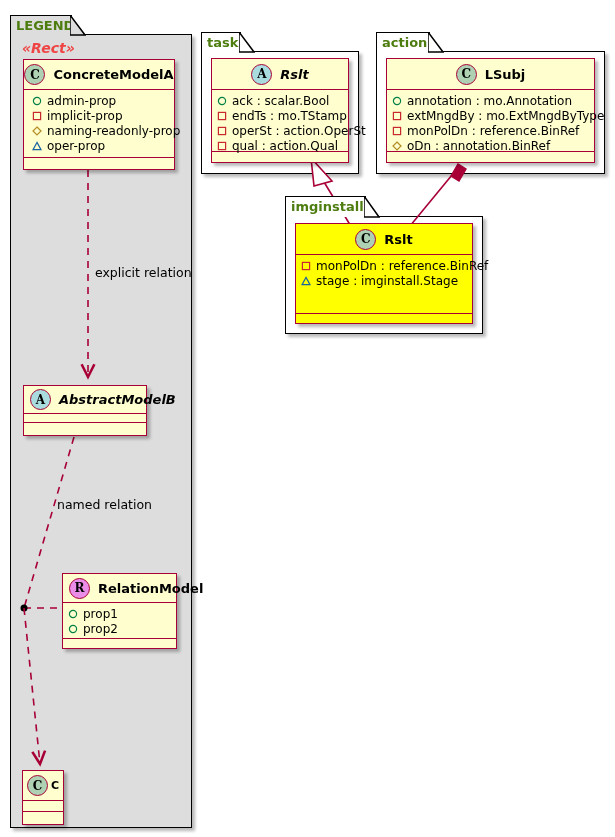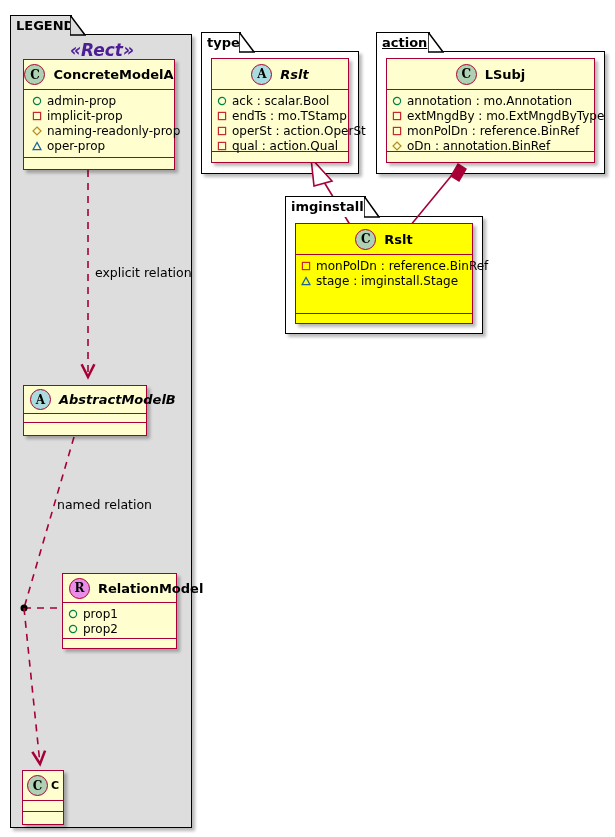--- a/index.html
+++ b/index.html
@@ -34,21 +34,21 @@
     background: #DDDDDD;
   }
   .pkg-tab {
     position: absolute;
     box-sizing: border-box;
     border: 1.5px solid #000000;
     border-bottom: none;
     background: #FFFFFF;
     font-size: 13px;
     font-weight: bold;
-    color: #000000;
+    color: #4d7c0f;
     line-height: 18px;
     padding: 1px 2px 0 5px;
     white-space: nowrap;
     z-index: 3;
   }
   .pkg-tab.legend-tab { background: #DDDDDD; }
 
   
   .cls {
     position: absolute;
@@ -71,25 +71,24 @@
     font-size: 13px;
     color: #000000;
     padding: 0 6px;
   }
   .cls-title.left-align { justify-content: flex-start; }
   .cls-title .tname { white-space: nowrap; font-weight: bold; }
   .cls-title .tname.italic { font-style: italic; font-weight: bold; }
 
   .stereotype {
     position: absolute;
-    font-size: 17px;
+    font-size: 14px;
     font-style: italic;
     font-weight: bold;
-    color: #4c1d95;
-    text-align: center;
+    color: #ef4444;
     white-space: nowrap;
   }
 
   
   .badge {
     width: 19px; height: 19px;
     border-radius: 50%;
     display: inline-flex;
     align-items: center;
     justify-content: center;
@@ -248,21 +247,21 @@
   <div class="cls" style="left:22px; top:770px; width:42px; height:55px;">
     <div class="cls-title left-align" style="height:30px; padding-left:4px; gap:3px;">
       <span class="badge cls-badge">C</span>
       <span class="tname" style="font-size:11px;">C</span>
     </div>
     <div class="cls-attrs" style="height:11px; padding:0;"></div>
     <div class="cls-methods" style="height:10px;"></div>
   </div>
 
   <div class="pkg-tab" style="left:201px; top:32px; width:40px; height:20px;">
-    <span>type</span>
+    <span>task</span>
   </div>
   <svg class="abs" style="left:239px; top:32px; width:16px; height:21px; z-index:3;">
     <path d="M0,0 L15,20 L15,20 L0,20 Z" fill="#FFFFFF" stroke="#000000" stroke-width="1.5"></path>
   </svg>
   <div class="pkg" style="left:201px; top:51px; width:158px; height:123px;"></div>
 
   <div class="cls" style="left:211px; top:58px; width:138px; height:105px;">
     <div class="cls-title" style="height:31px;">
       <span class="badge abs-badge">A</span>
       <span class="tname italic">Rslt</span>
@@ -289,21 +288,21 @@
       <div class="attr-row">
         <svg class="attr-icon" viewBox="0 0 10 10">
           <rect x="1.4" y="1.4" width="7.2" height="7.2" fill="none" stroke="#C82930" stroke-width="1.2"></rect>
           </svg>
         <span>qual : action.Qual</span>
       </div>
     </div>
     <div class="cls-methods"></div>
   </div>
 
-  <div class="pkg-tab" style="left:376px; top:32px; width:54px; height:20px;text-decoration:underline;">
+  <div class="pkg-tab" style="left:376px; top:32px; width:54px; height:20px;">
     <span>action</span>
   </div>
   <svg class="abs" style="left:428px; top:32px; width:16px; height:21px; z-index:3;">
     <path d="M0,0 L15,20 L15,20 L0,20 Z" fill="#FFFFFF" stroke="#000000" stroke-width="1.5"></path>
   </svg>
   <div class="pkg" style="left:376px; top:51px; width:229px; height:123px;"></div>
 
   <div class="cls" style="left:386px; top:58px; width:209px; height:105px;">
     <div class="cls-title" style="height:31px;">
       <span class="badge cls-badge">C</span>

